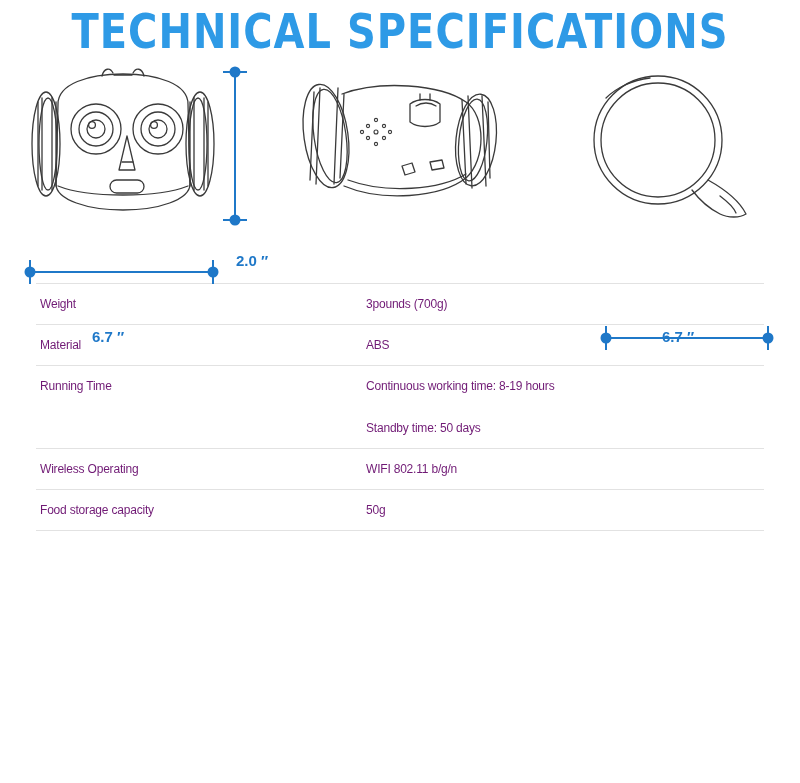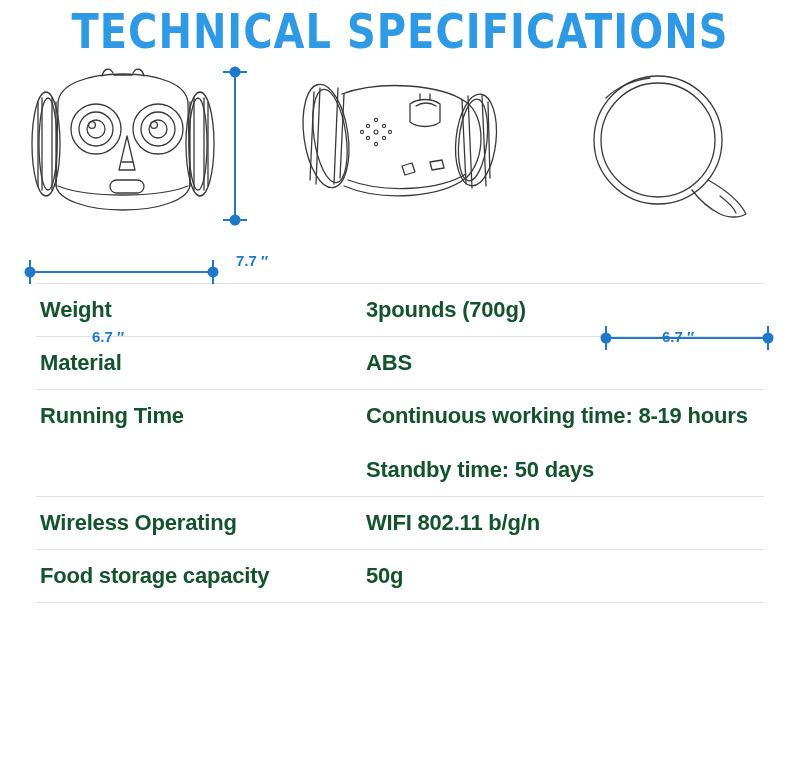--- a/index.html
+++ b/index.html
@@ -77,23 +77,23 @@
   }
   .spec-table tr {
     border-bottom: 1px solid #e2e2e2;
   }
   .spec-table tr:first-child {
     border-top: 1px solid #e2e2e2;
   }
   .spec-table td {
     padding: 13px 0 13px 0;
     vertical-align: top;
-    font-size: 22px;
-    font-weight: bold;
-    color: #14532d;
+    font-size: 12px;
+    font-weight: normal;
+    color: #701a75;
     font-family: "Liberation Sans", sans-serif;
     letter-spacing: -0.2px;
   }
   .spec-table td.label {
     width: 320px;
     padding-left: 4px;
   }
   .spec-table td.value {
     padding-left: 6px;
   }
@@ -214,21 +214,21 @@
 
     <svg class="fig" style="left:596px; top:250px;" width="200" height="40" viewBox="0 0 200 40" stroke="#1f78c8" stroke-width="2" fill="#1f78c8">
       <line x1="10" y1="22" x2="172" y2="22"></line>
       <circle cx="10" cy="22" r="4.5"></circle>
       <circle cx="172" cy="22" r="4.5"></circle>
       <line x1="10" y1="10" x2="10" y2="34"></line>
       <line x1="172" y1="10" x2="172" y2="34"></line>
     </svg>
 
     <div class="dim-label" id="dim-front-w">6.7 ″</div>
-    <div class="dim-label" id="dim-front-h">7.7 ″</div>
+    <div class="dim-label" id="dim-front-h">2.0 ″</div>
     <div class="dim-label" id="dim-top-w">6.7 ″</div>
   </div>
 
   <table class="spec-table">
     <tbody id="spec-body">
       <tr>
         <td class="label">Weight</td>
         <td class="value">3pounds (700g)</td>
       </tr>
       <tr>

